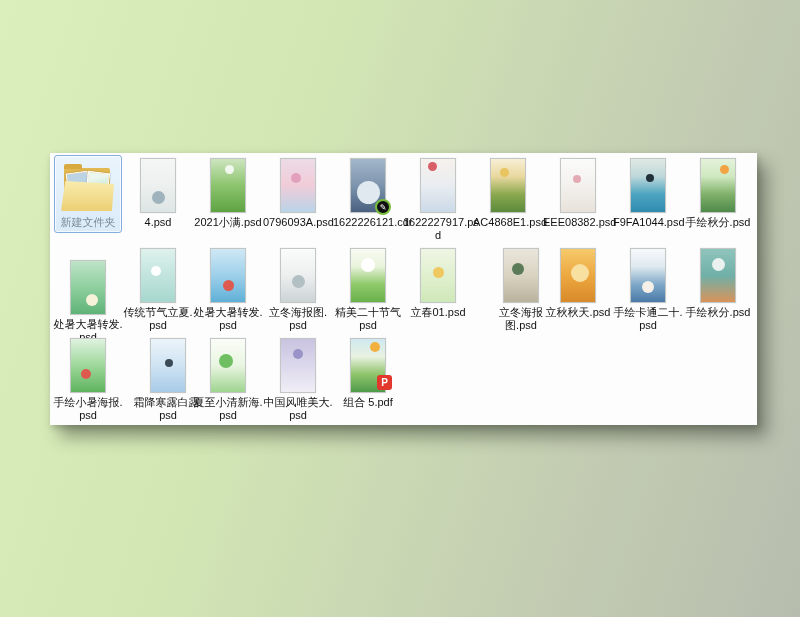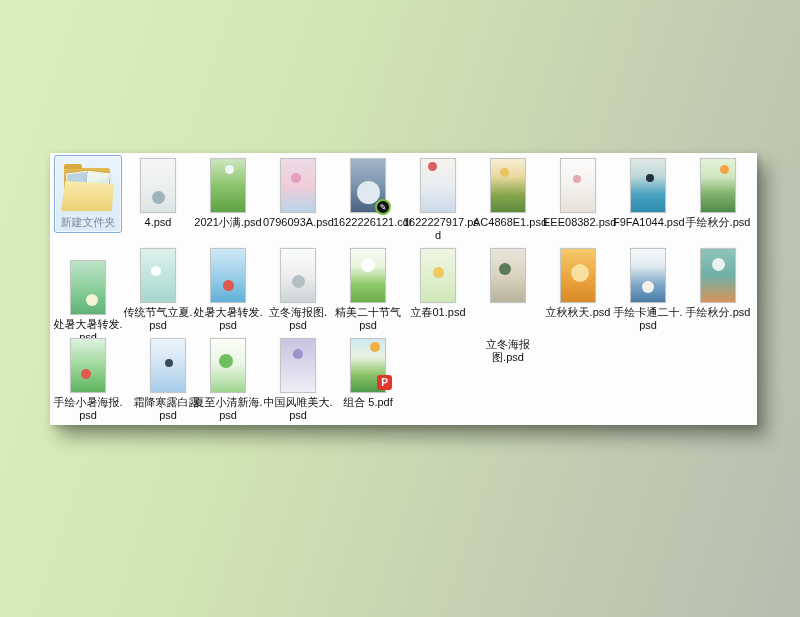--- a/index.html
+++ b/index.html
@@ -210,21 +210,21 @@
 psd</div>
       </div>
       <div class="cell" title="立春01.psd" style="left: 353px; top: 92px;">
         <div class="thumbwrap">
           <div class="thumb" style="background: linear-gradient(rgb(239, 245, 227) 0%, rgb(224, 240, 207) 50%, rgb(207, 232, 184) 100%);">
             <span class="accent" style="background: rgb(239, 200, 95); height: 11px; width: 11px; left: calc(50% - 5.5px); top: calc(45% - 5.5px);"></span>
           </div>
         </div>
         <div class="label">立春01.psd</div>
       </div>
-      <div class="cell" title="立冬海报图.psd" style="left: 423px; top: 92px; gap: 32px;">
+      <div class="cell" title="立冬海报图.psd" style="left: 436px; top: 92px;">
         <div class="thumbwrap">
           <div class="thumb" style="background: linear-gradient(rgb(233, 229, 218) 0%, rgb(217, 211, 193) 50%, rgb(185, 179, 157) 100%);">
             <span class="accent" style="background: rgb(90, 122, 88); height: 12px; width: 12px; left: calc(40% - 6px); top: calc(38% - 6px);"></span>
           </div>
         </div>
         <div class="label">立冬海报图.psd</div>
       </div>
       <div class="cell" title="立秋秋天.psd" style="left: 493px; top: 92px;">
         <div class="thumbwrap">
           <div class="thumb" style="background: linear-gradient(rgb(245, 201, 107) 0%, rgb(237, 168, 64) 50%, rgb(216, 138, 42) 100%);">

